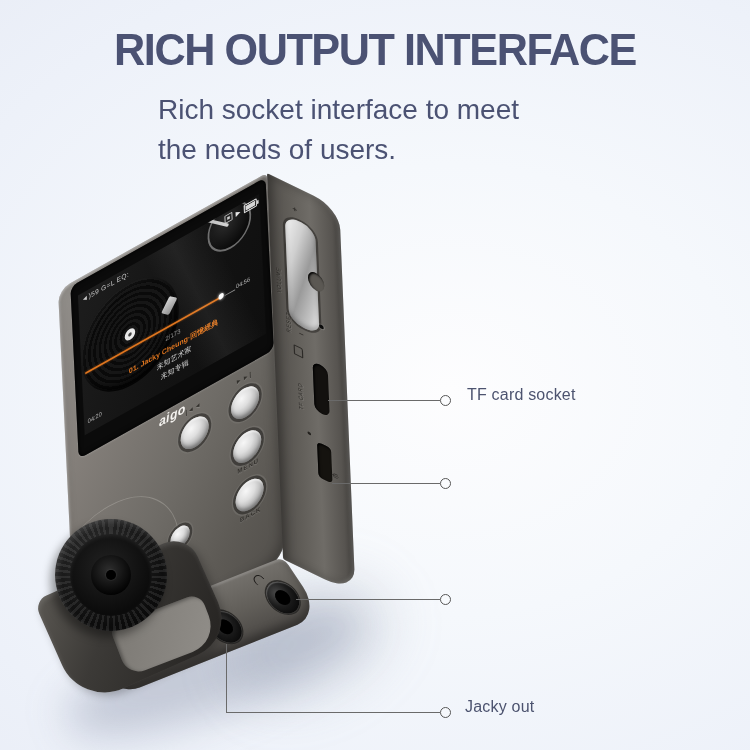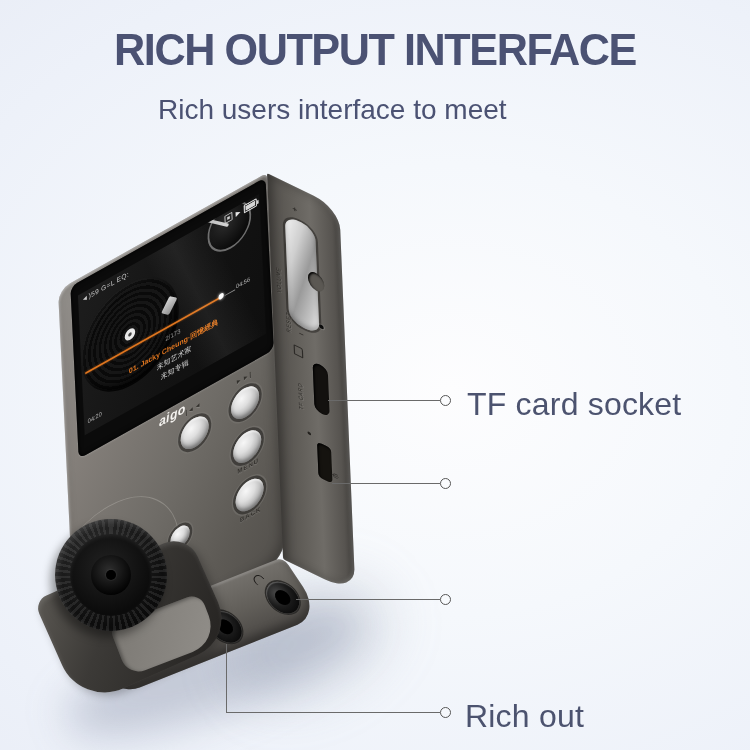--- a/index.html
+++ b/index.html
@@ -109,30 +109,31 @@
     background:repeating-conic-gradient(rgba(210,210,210,0.10) 0deg 3deg, rgba(0,0,0,0) 3deg 7deg);}
   .wheel:after{content:"";position:absolute;inset:15px;border-radius:50%;
     background:radial-gradient(circle at 45% 40%, #222 0%, #0b0b0b 70%);box-shadow:inset 0 2px 4px rgba(255,255,255,0.08);}
   .hub{position:absolute;left:36px;top:36px;width:40px;height:40px;border-radius:50%;
     background:radial-gradient(circle at 45% 38%, #2e2e2e, #000 78%);z-index:2;}
   .hub-hole{position:absolute;left:51px;top:51px;width:10px;height:10px;border-radius:50%;background:#000;
     box-shadow:0 0 2px rgba(255,255,255,0.18), inset 0 1px 2px #000;z-index:3;}
   
   .cline{position:absolute;background:#6a6a6a;}
   .ccircle{position:absolute;width:9px;height:9px;border-radius:50%;border:1.6px solid #565656;background:rgba(250,251,254,0.5);}
-  .clabel{position:absolute;font-size:32px;color:#4c536f;letter-spacing:0.2px;white-space:nowrap;}
+  .clabel{position:absolute;font-size:16px;color:#4c536f;letter-spacing:0.2px;white-space:nowrap;}
 </style>
 </head>
 <body>
 
 <div class="stage">
 
   <div class="title">RICH OUTPUT INTERFACE</div>
   <div class="subtitle">
-    <div>Rich users interface to meet</div>
+    <div>Rich socket interface to meet</div>
+    <div>the needs of users.</div>
   </div>
 
   <div class="dev-shadow"></div>
   <div class="dev-shadow2"></div>
 
   <div class="face face-front">
     <div class="groove"></div>
 
     <div class="screen-outer">
       <div class="lcd">
@@ -219,15 +220,15 @@
 
   <div class="cline" style="left:332px;top:483px;width:108px;height:1.4px;"></div>
   <div class="ccircle" style="left:440px;top:478px;"></div>
 
   <div class="cline" style="left:296px;top:599px;width:144px;height:1.4px;"></div>
   <div class="ccircle" style="left:440px;top:594px;"></div>
 
   <div class="cline" style="left:226px;top:644px;width:1.4px;height:69px;"></div>
   <div class="cline" style="left:226px;top:712px;width:214px;height:1.4px;"></div>
   <div class="ccircle" style="left:440px;top:707px;"></div>
-  <div class="clabel" style="left:465px;top:698px;">Rich out</div>
+  <div class="clabel" style="left:465px;top:698px;">Jacky out</div>
 
 </div>
 
 </body></html>

